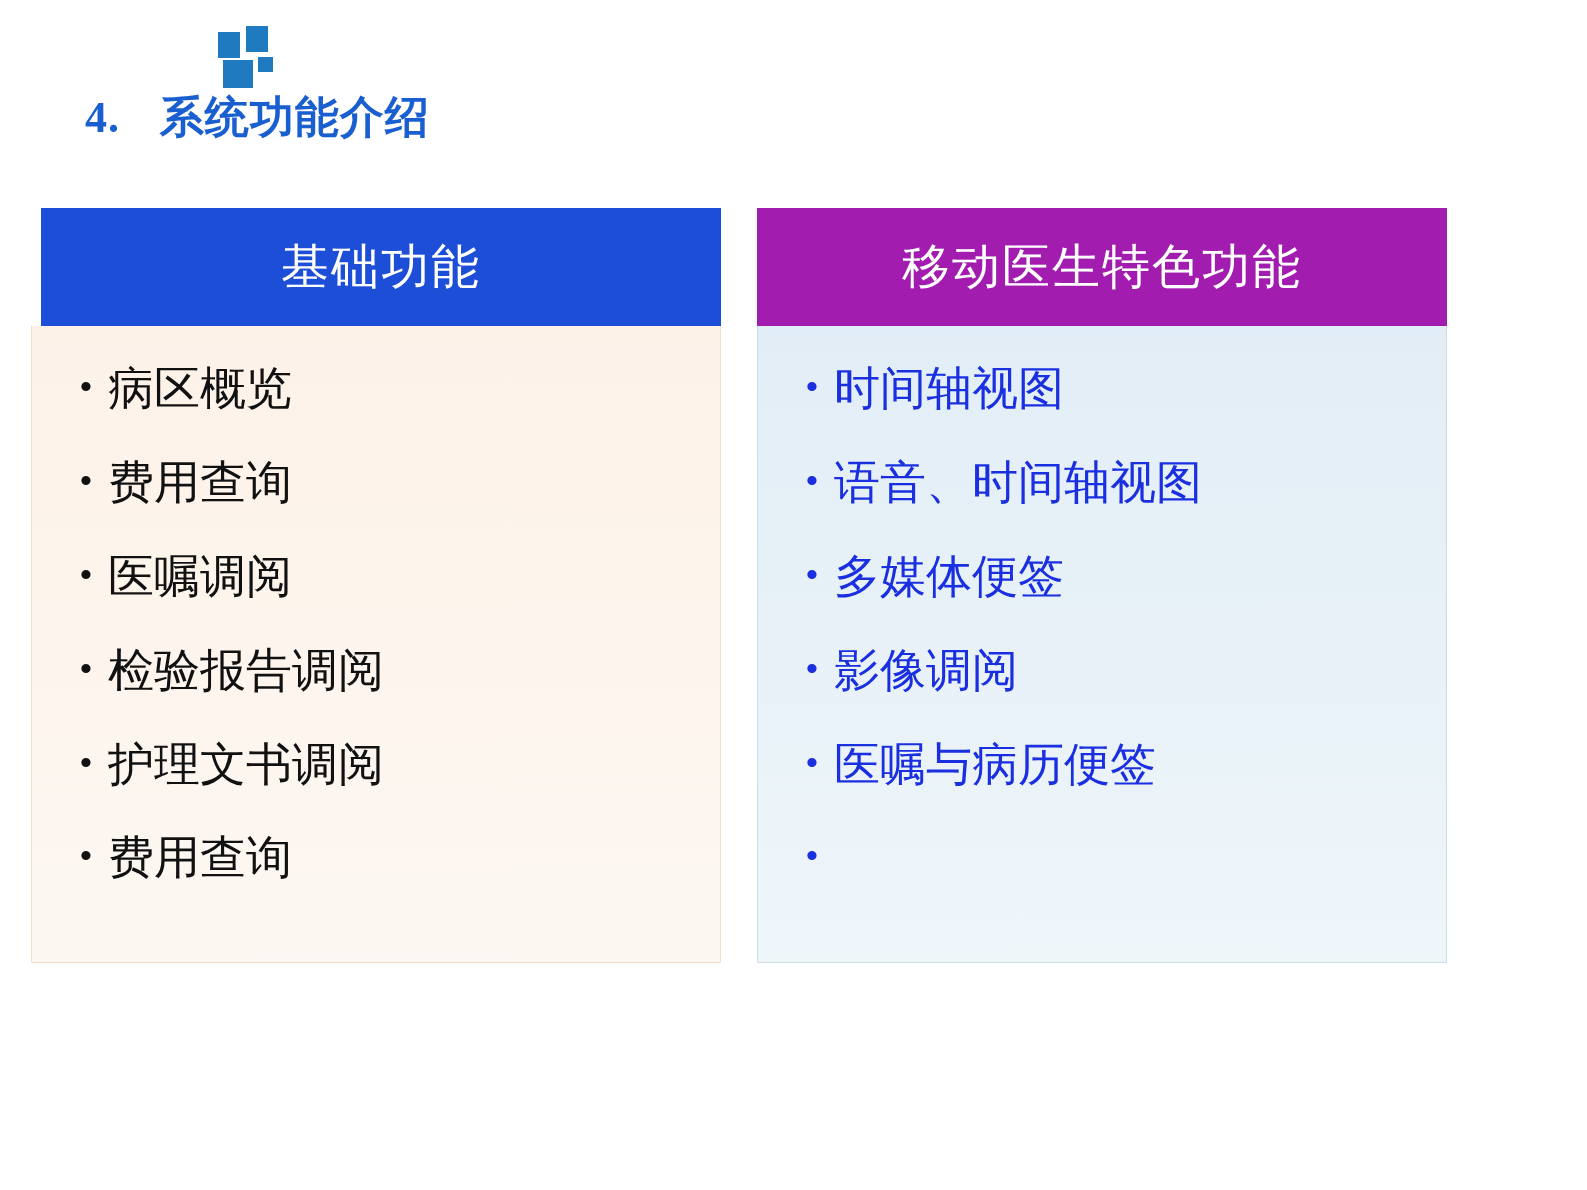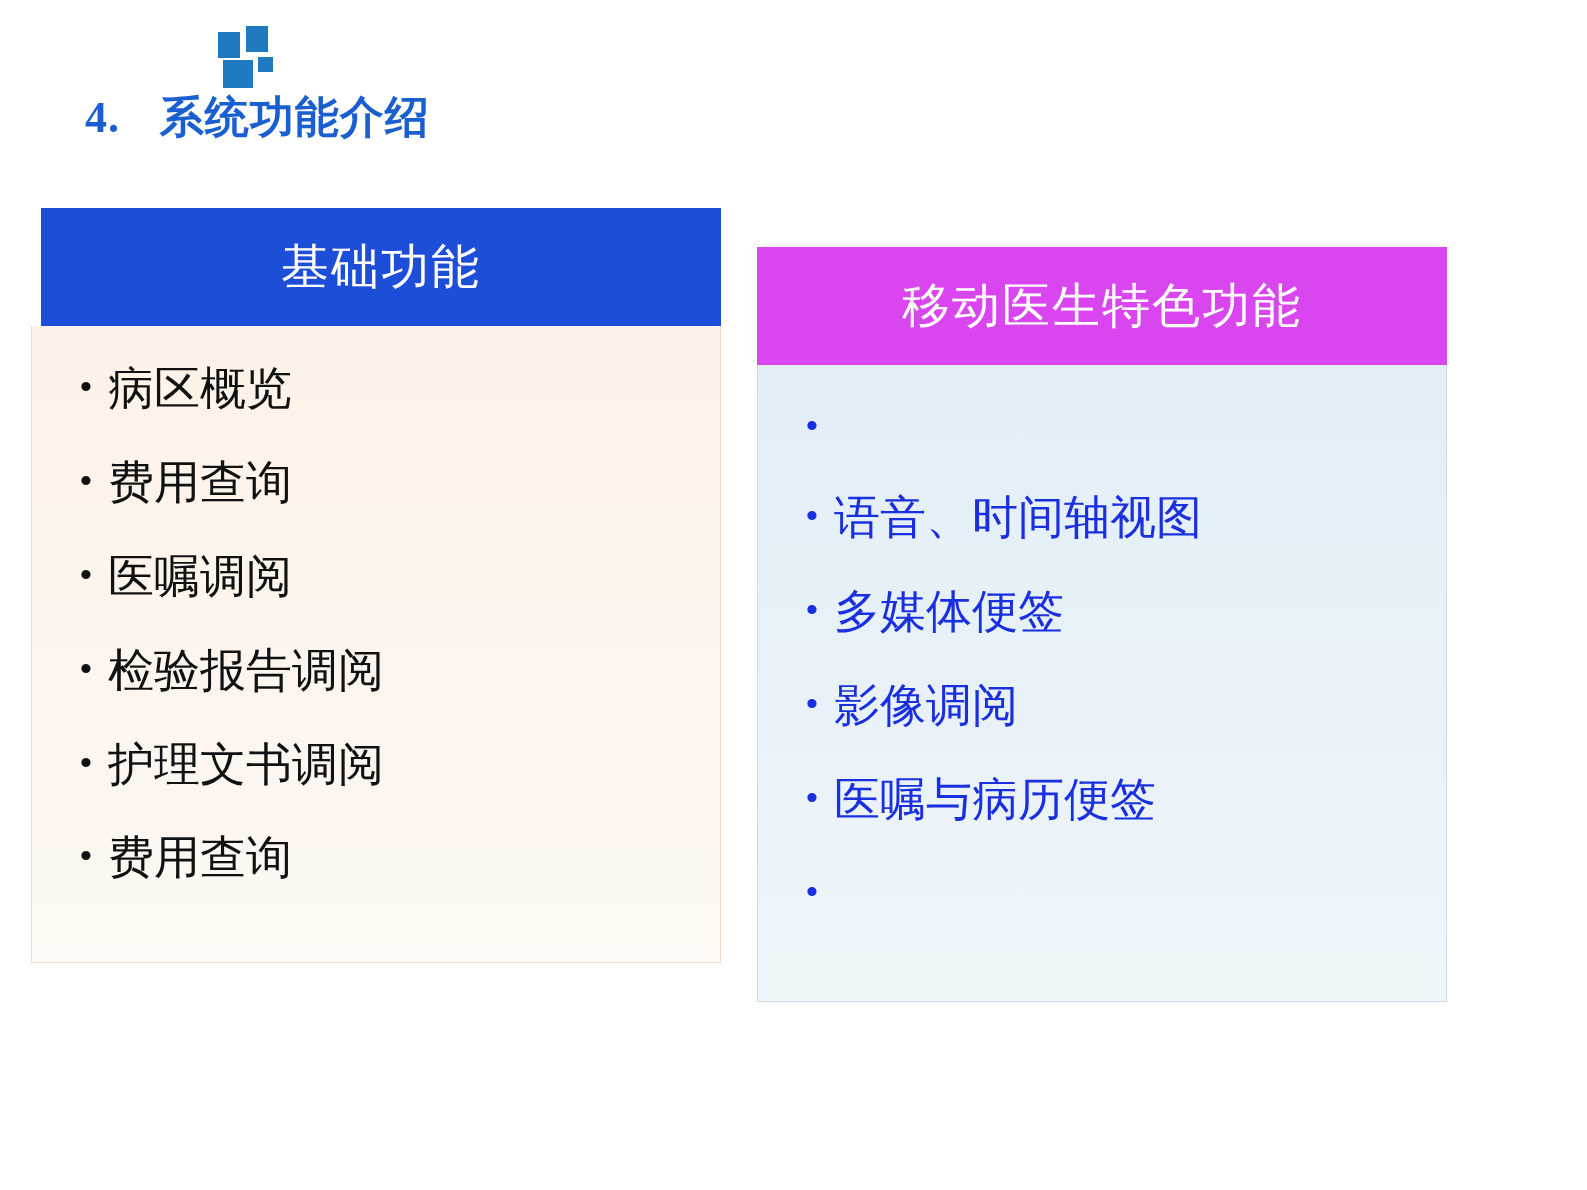--- a/index.html
+++ b/index.html
@@ -68,21 +68,21 @@
   .card-head {
     height: 118px;
     display: flex;
     align-items: center;
     justify-content: center;
     color: #ffffff;
     font-size: 48px;
     letter-spacing: 2px;
   }
   .head-orange { background: #1d4ed8; margin-left: 10px; }
-  .head-teal   { background: #d946ef; margin-top: 39px; }
+  .head-teal   { background: #a21caf; }
 
   .card-body {
     height: calc(100% - 118px);
     box-sizing: border-box;
     padding: 36px 30px 20px 48px;
   }
   .body-left {
     background: linear-gradient(180deg, #fdf2e8 0%, #fdf5ee 60%, #fdf8f3 100%);
     border: 1px solid #f3ddc6;
     border-top: none;
@@ -166,20 +166,21 @@
     </ul>
   </div>
 </div>
 
 <div class="card card-right">
   <div class="card-head head-teal">移动医生特色功能</div>
   <div class="card-body body-right">
     <ul class="feature-list list-right">
       <li>
         <span class="bullet">•</span>
+        <span>时间轴视图</span>
       </li>
       <li>
         <span class="bullet">•</span>
         <span>语音、时间轴视图</span>
       </li>
       <li>
         <span class="bullet">•</span>
         <span>多媒体便签</span>
       </li>
       <li>

